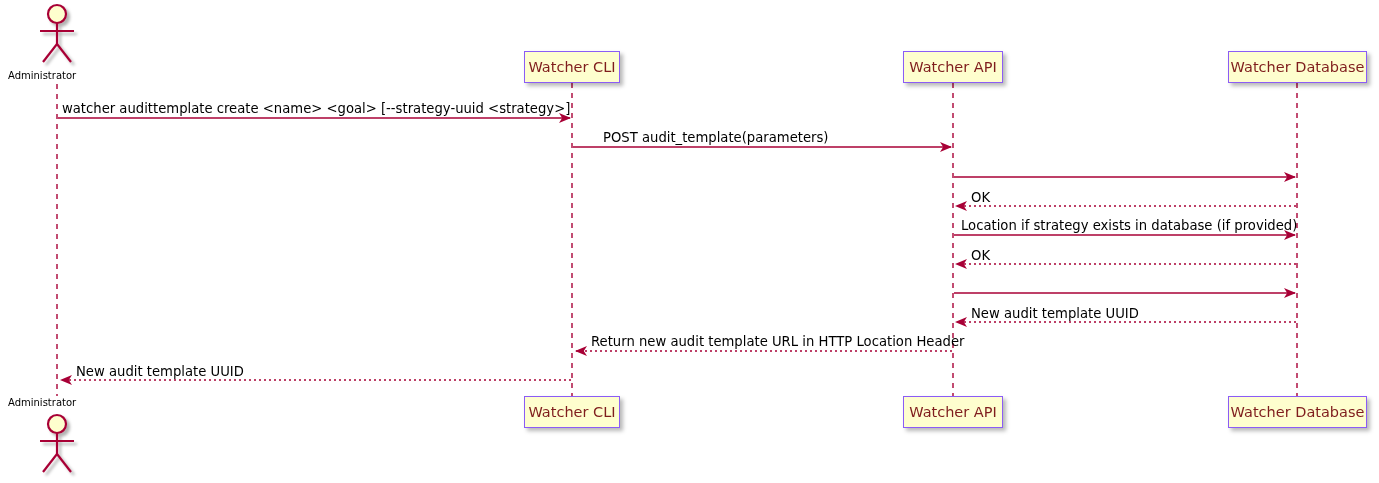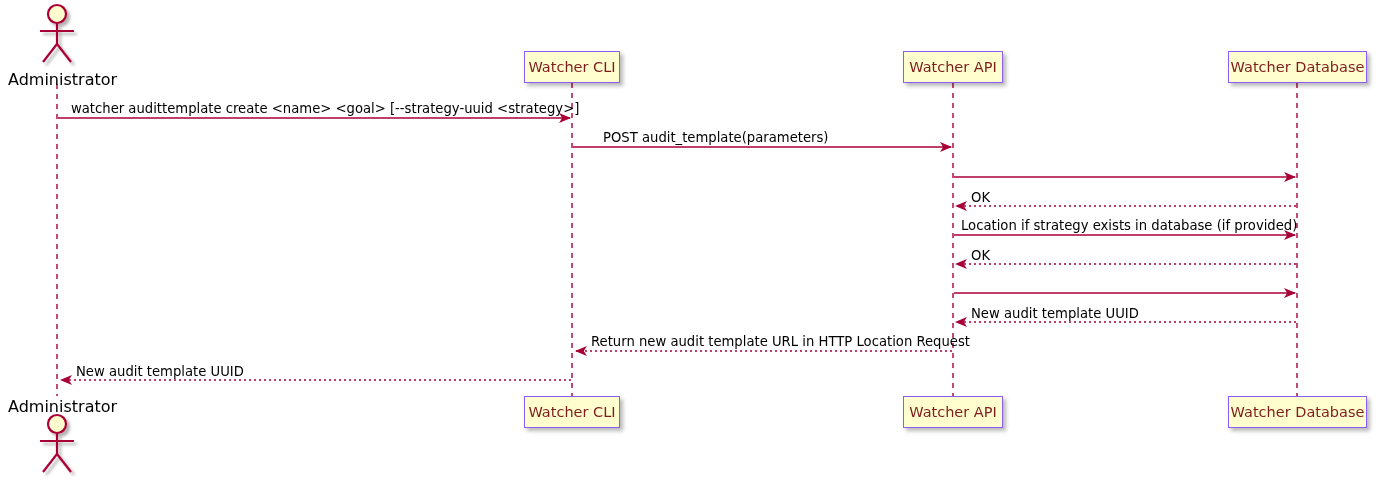--- a/index.html
+++ b/index.html
@@ -37,21 +37,21 @@
     justify-content: center;
     box-shadow: 3px 3px 4px rgba(0,0,0,0.28);
     color: #7f1d1d;
     font-size: 14.5px;
     white-space: nowrap;
     padding: 0 9px;
   }
   .actor-label {
     position: absolute;
     color: #000000;
-    font-size: 16px;
+    font-size: 10px;
     white-space: nowrap;
   }
   .msg-label {
     position: absolute;
     color: #000000;
     font-size: 13.2px;
     white-space: nowrap;
   }
 </style>
 </head>
@@ -113,22 +113,22 @@
   <div class="actor-label" style="left:8px; top:397px;">Administrator</div>
 
   <div class="participant-box" style="left:524px; top:51px; width:96px;">Watcher CLI</div>
   <div class="participant-box" style="left:903px; top:51px; width:100px;">Watcher API</div>
   <div class="participant-box" style="left:1228px; top:51px; width:139px;">Watcher Database</div>
 
   <div class="participant-box" style="left:524px; top:396px; width:96px;">Watcher CLI</div>
   <div class="participant-box" style="left:903px; top:396px; width:100px;">Watcher API</div>
   <div class="participant-box" style="left:1228px; top:396px; width:139px;">Watcher Database</div>
 
-  <div class="msg-label" style="left:71px; top:101px;text-align:center;">watcher audittemplate create &lt;name&gt; &lt;goal&gt; [--strategy-uuid &lt;strategy&gt;]</div>
+  <div class="msg-label" style="left:62px; top:101px;text-align:center;">watcher audittemplate create &lt;name&gt; &lt;goal&gt; [--strategy-uuid &lt;strategy&gt;]</div>
   <div class="msg-label" style="left:603px; top:130px;">POST audit_template(parameters)</div>
   <div class="msg-label" style="left:971px; top:190px;">OK</div>
   <div class="msg-label" style="left:961px; top:218px;">Location if strategy exists in database (if provided)</div>
   <div class="msg-label" style="left:971px; top:248px;">OK</div>
   <div class="msg-label" style="left:971px; top:306px;">New audit template UUID</div>
-  <div class="msg-label" style="left:591px; top:334px;">Return new audit template URL in HTTP Location Request</div>
+  <div class="msg-label" style="left:591px; top:334px;">Return new audit template URL in HTTP Location Header</div>
   <div class="msg-label" style="left:76px; top:364px;">New audit template UUID</div>
 
 </div>
 
 </body></html>

